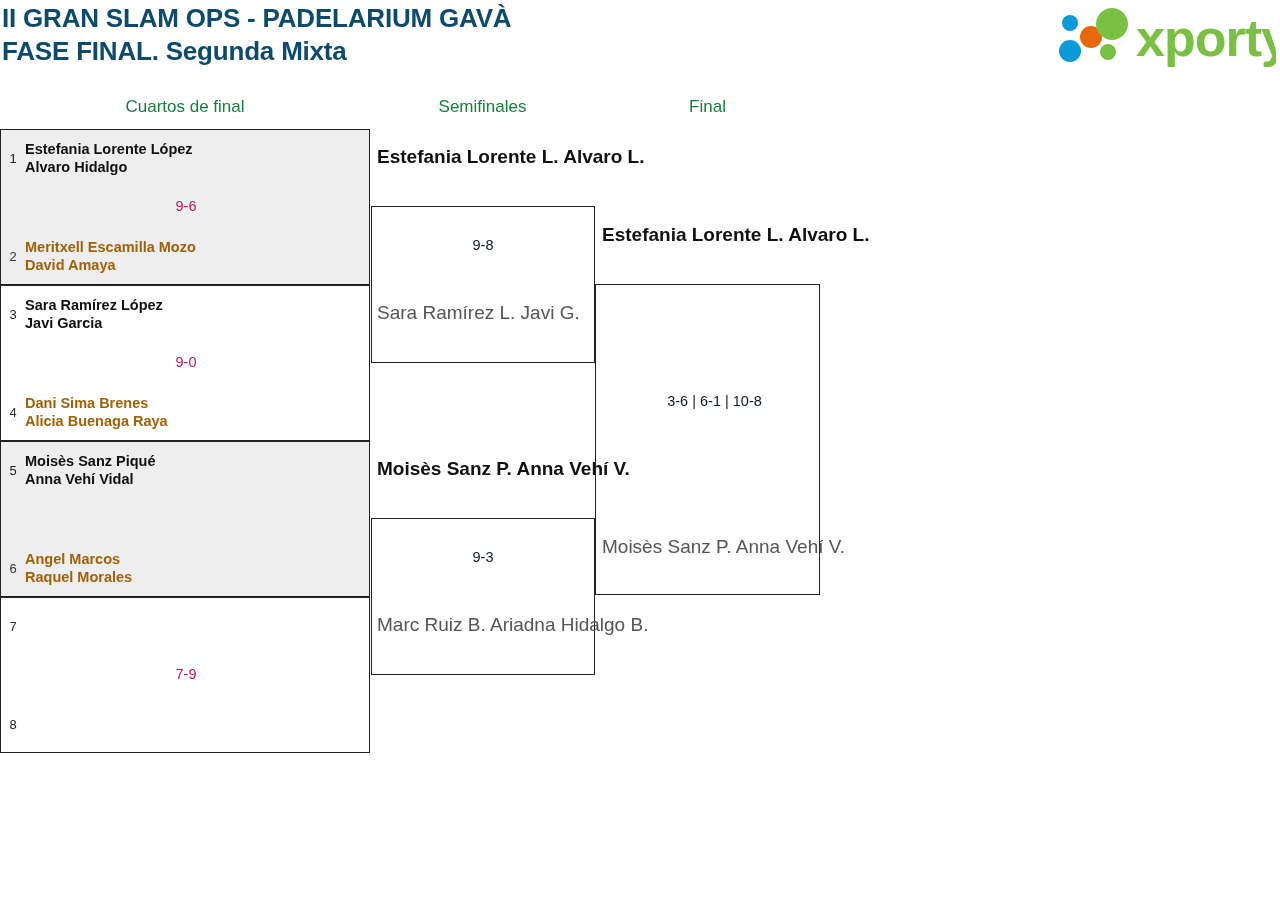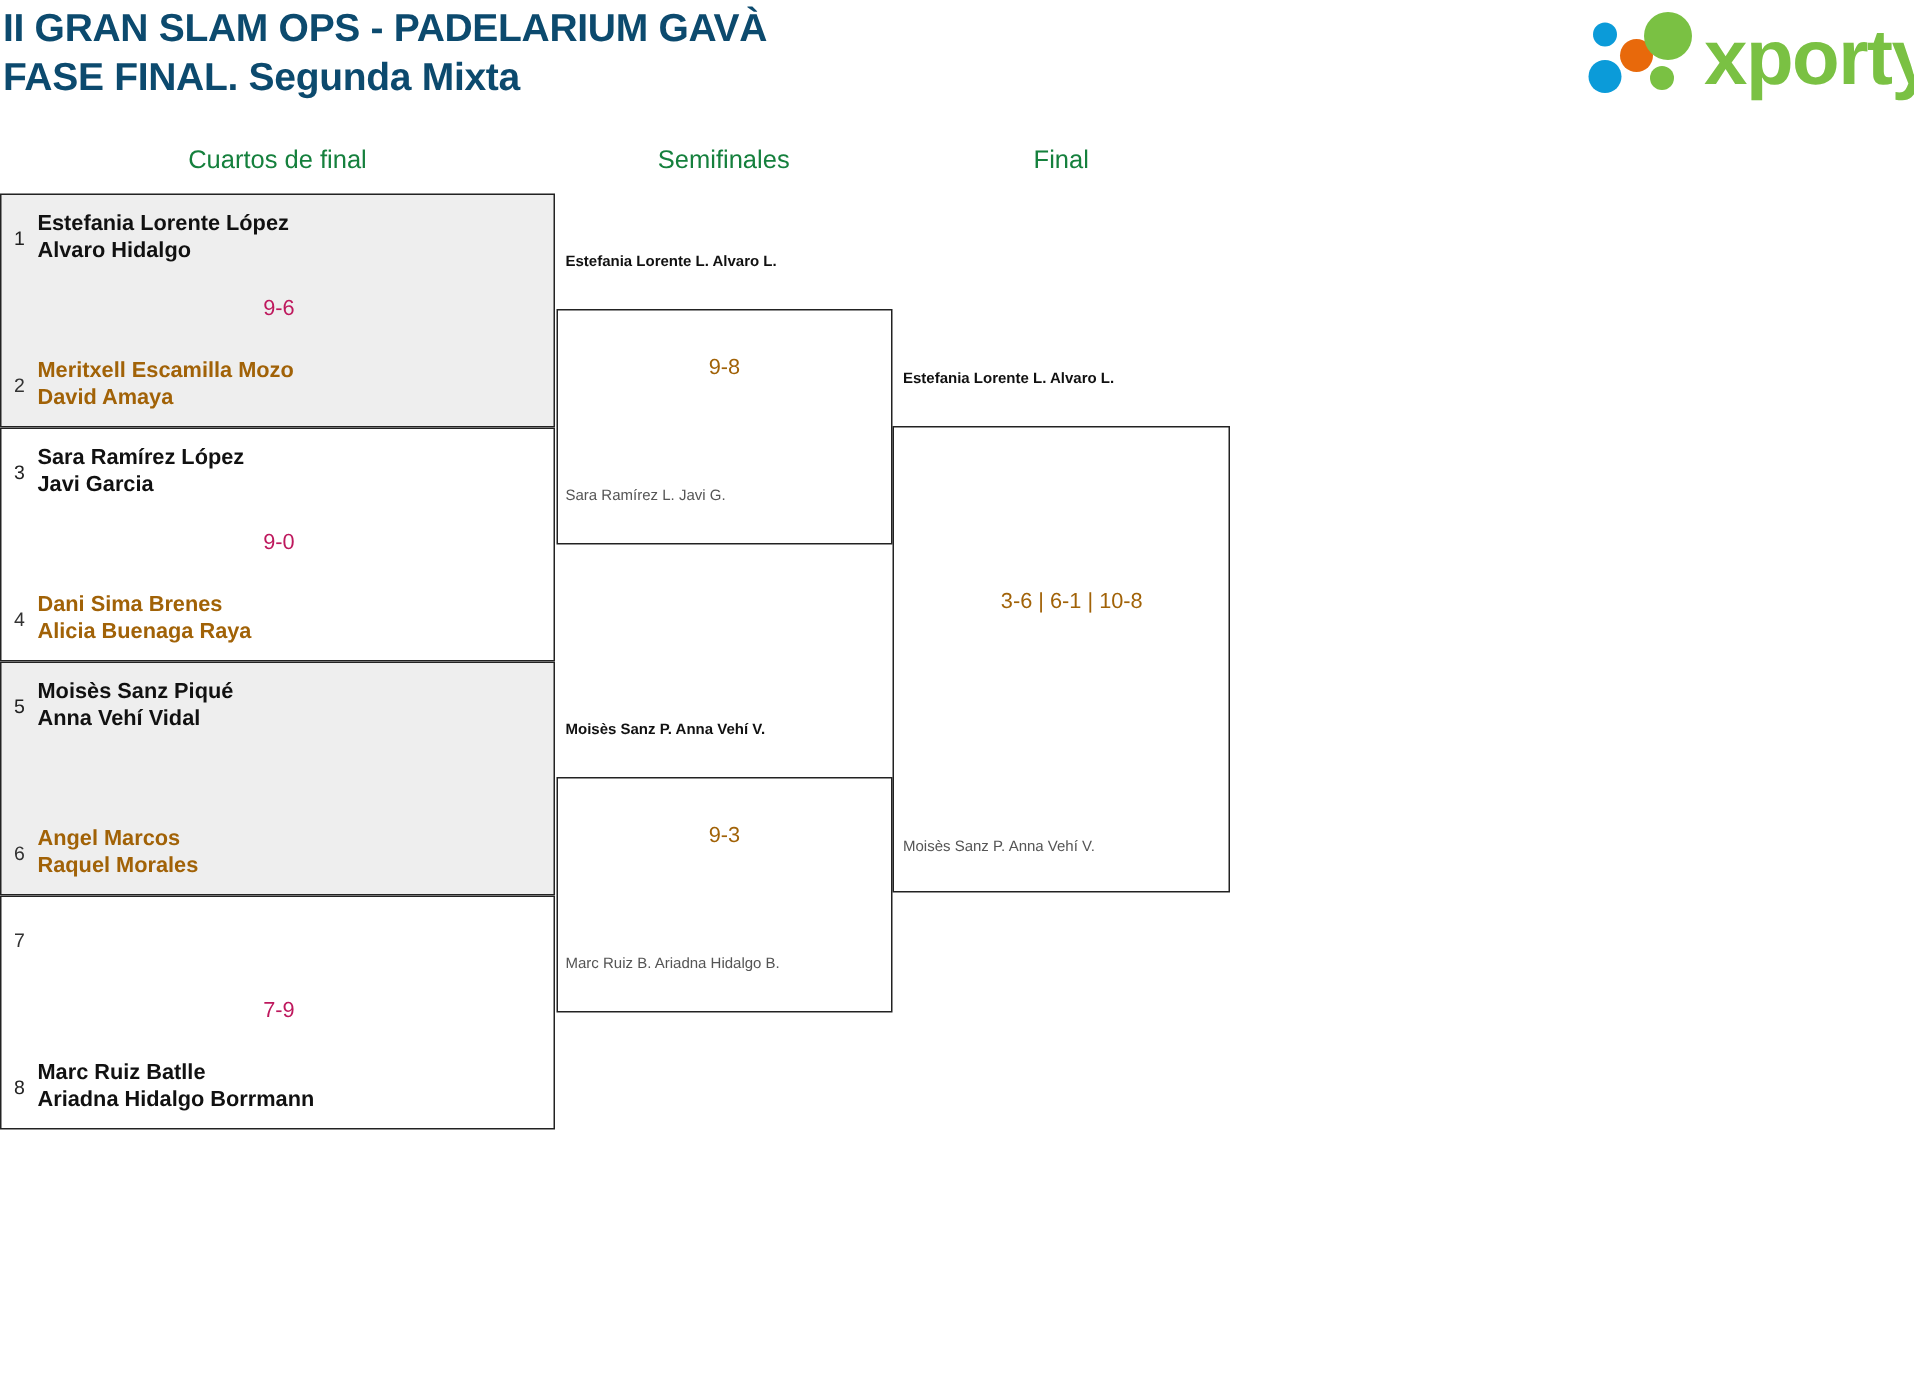--- a/index.html
+++ b/index.html
@@ -116,38 +116,37 @@
     width: 370px;
     text-align: center;
     font-size: 14.5px;
     color: #be185d;
   }
 
   
   .rN { }
   .rN .label {
     position: absolute;
-    font-size: 10px;
+    font-size: 19px;
     line-height: 18px;
     white-space: nowrap;
-    margin-top: 18px;
   }
   .rN .label.winner { font-weight: bold; color: #111111; }
   .rN .label.loser  { font-weight: normal; color: #555555; }
   .rN .box {
     position: absolute;
     box-sizing: border-box;
     border: 1px solid #222222;
     background: transparent;
   }
   .rN .score {
     position: absolute;
     text-align: center;
     font-size: 14.5px;
-    color: #a16207;
+    color: #0f172a;
   }
 
   
   .r2 .box   { left: 371px; width: 224px; }
   .r2 .label { left: 377px; }
   .r2 .score { left: 371px; width: 224px; }
 
   
   .r3 .box   { left: 595px; width: 225px; }
   .r3 .label { left: 602px; }
@@ -236,24 +235,20 @@
     </div>
   </div>
 
   <div class="match r1" style="top:597px;">
     <div class="team top loser">
       <span class="seed">7</span>
     </div>
     <div class="score">7-9</div>
     <div class="team bottom winner">
       <span class="seed">8</span>
-      <span class="players">
-        <span class="p">Marc Ruiz Batlle</span>
-        <span class="p">Ariadna Hidalgo Borrmann</span>
-      </span>
     </div>
   </div>
 
   <div class="match rN r2">
     <div class="label winner" style="top:148px;">
       <span class="p">Estefania Lorente L.</span>
       <span class="p">Alvaro L.</span>
     </div>
     <div class="box" style="top:206px; height:157px;"></div>
     <div class="score" style="top:237px;">9-8</div>

